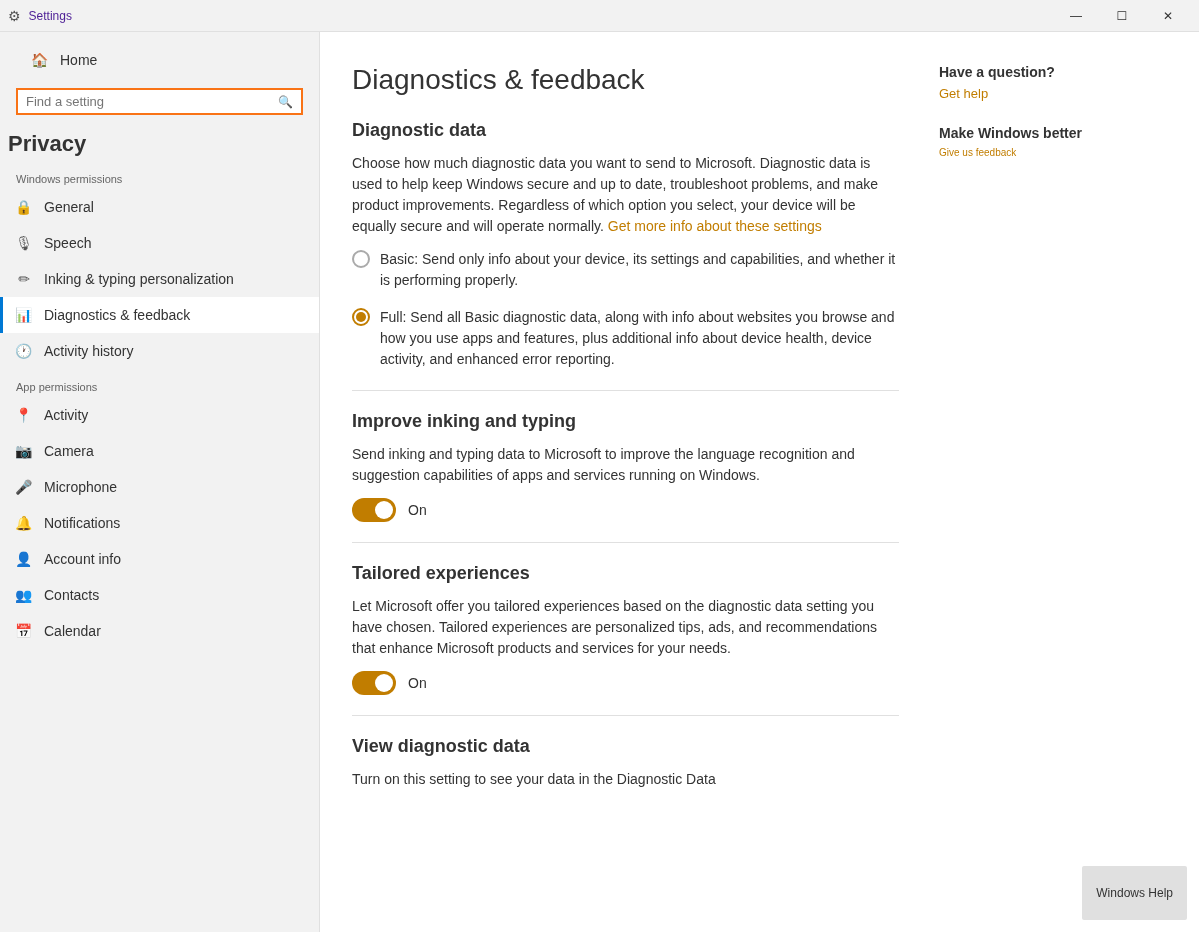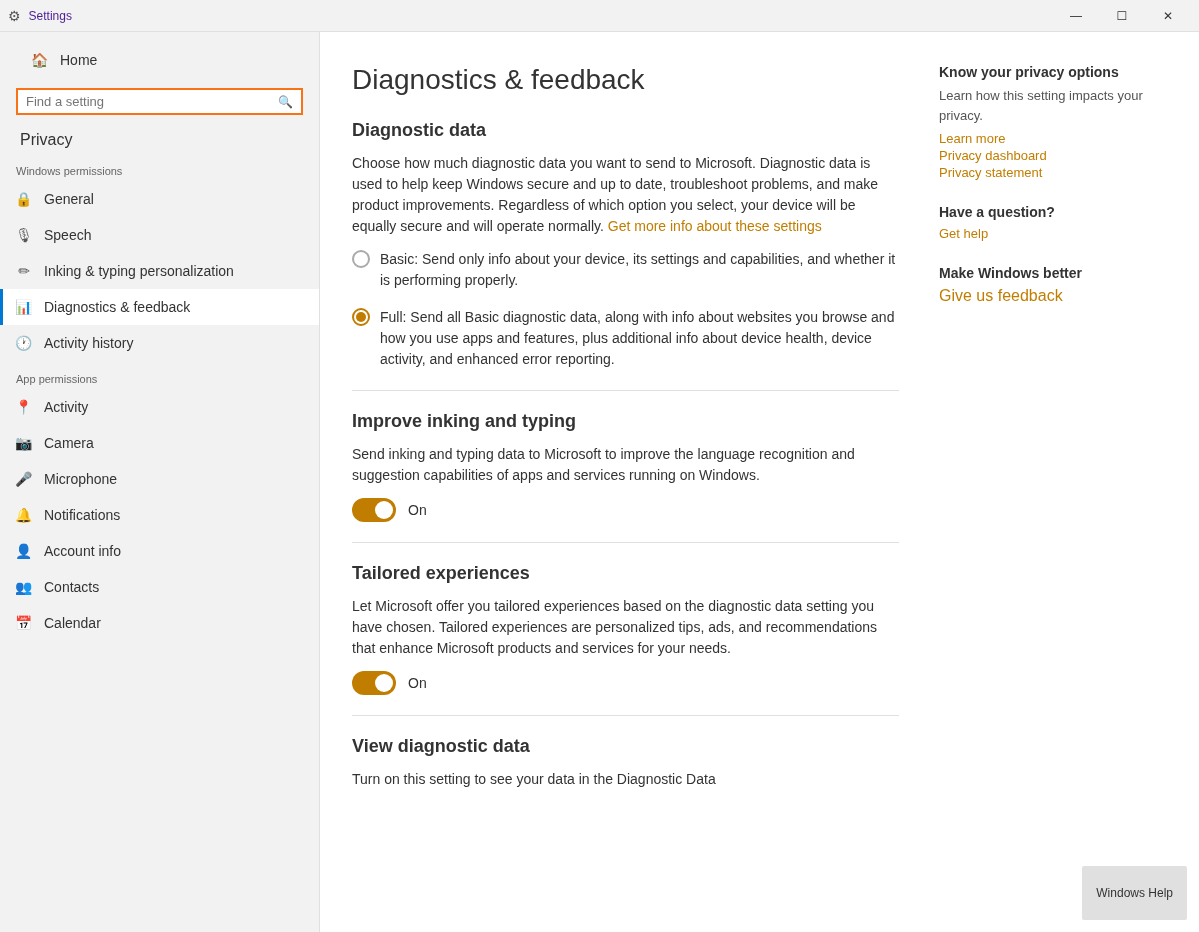--- a/index.html
+++ b/index.html
@@ -38,21 +38,21 @@
     .search-box {
       margin: 4px 16px 8px;
       display: flex; align-items: center; background: white;
       border: 2px solid #f97316; padding: 4px 8px;
     }
     .search-box input {
       border: none; outline: none; font-size: 13px; flex: 1; background: transparent;
     }
     .search-icon { font-size: 12px; color: #666; }
     .privacy-header {
-      padding: 8px 20px 4px; font-size: 16px; font-weight: 400; color: #333;
+      padding: 8px 8px 4px; font-size: 22px; font-weight: 700; color: #333;
     }
     .section-label {
       padding: 12px 16px 4px; font-size: 11px; color: #666; text-transform: none;
     }
     .nav-item {
       display: flex; align-items: center; gap: 12px; padding: 10px 16px;
       font-size: 14px; color: #333; cursor: pointer; background: none;
       border: none; width: 100%; text-align: left;
     }
     .nav-item.active { background: white; border-left: 3px solid #0078d4; padding-left: 13px; }
@@ -245,35 +245,28 @@
 
       <hr class="divider">
 
       <div>
         <h2 class="section-title">View diagnostic data</h2>
         <p class="section-desc">Turn on this setting to see your data in the Diagnostic Data</p>
       </div>
     </div>
 
     <div class="right-panel">
-      <div class="right-section">
-        <div class="right-title">Know your privacy options</div>
-        <div class="right-desc">Learn how this setting impacts your privacy.</div>
-        <a class="link-orange" style="display:block; font-size:13px; margin-bottom:2px;">Learn more</a>
-        <a class="link-orange" style="display:block; font-size:13px; margin-bottom:2px;">Privacy dashboard</a>
-        <a class="link-orange" style="display:block; font-size:13px;">Privacy statement</a>
-      </div>
 
       <div class="right-section">
         <div class="right-title">Have a question?</div>
         <a class="link-orange" style="display:block; font-size:13px;">Get help</a>
       </div>
 
       <div class="right-section">
         <div class="right-title">Make Windows better</div>
-        <a class="link-orange" style="display:block; font-size:16px;">Give us feedback</a>
+        <a class="link-orange" style="display:block; font-size:10px;">Give us feedback</a>
       </div>
     </div>
   </div>
 
 </div>
 
 <button class="feedback-btn">Windows Help</button>
 
 </body></html>

